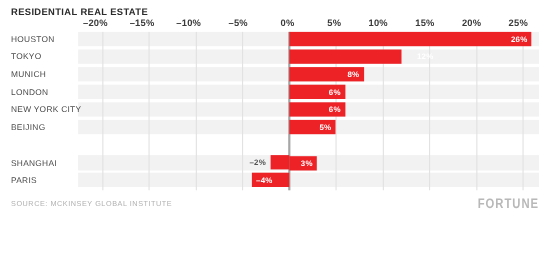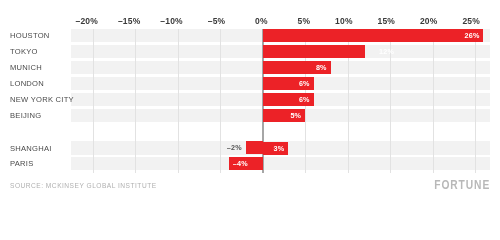--- a/index.html
+++ b/index.html
@@ -149,20 +149,21 @@
     transform: scaleX(0.82);
     transform-origin: right center;
     white-space: nowrap;
   }
 </style>
 </head>
 <body>
 
 <div id="chart-root">
 
+  <div id="chart-title">RESIDENTIAL REAL ESTATE</div>
 
   <div id="axis-labels">
       <div class="axis-tick" style="left: 98px;">–20%</div>
       <div class="axis-tick" style="left: 140.444px;">–15%</div>
       <div class="axis-tick" style="left: 182.889px;">–10%</div>
       <div class="axis-tick" style="left: 225.333px;">–5%</div>
       <div class="axis-tick" style="left: 267.778px;">0%</div>
       <div class="axis-tick" style="left: 310.222px;">5%</div>
       <div class="axis-tick" style="left: 352.667px;">10%</div>
       <div class="axis-tick" style="left: 395.111px;">15%</div>

